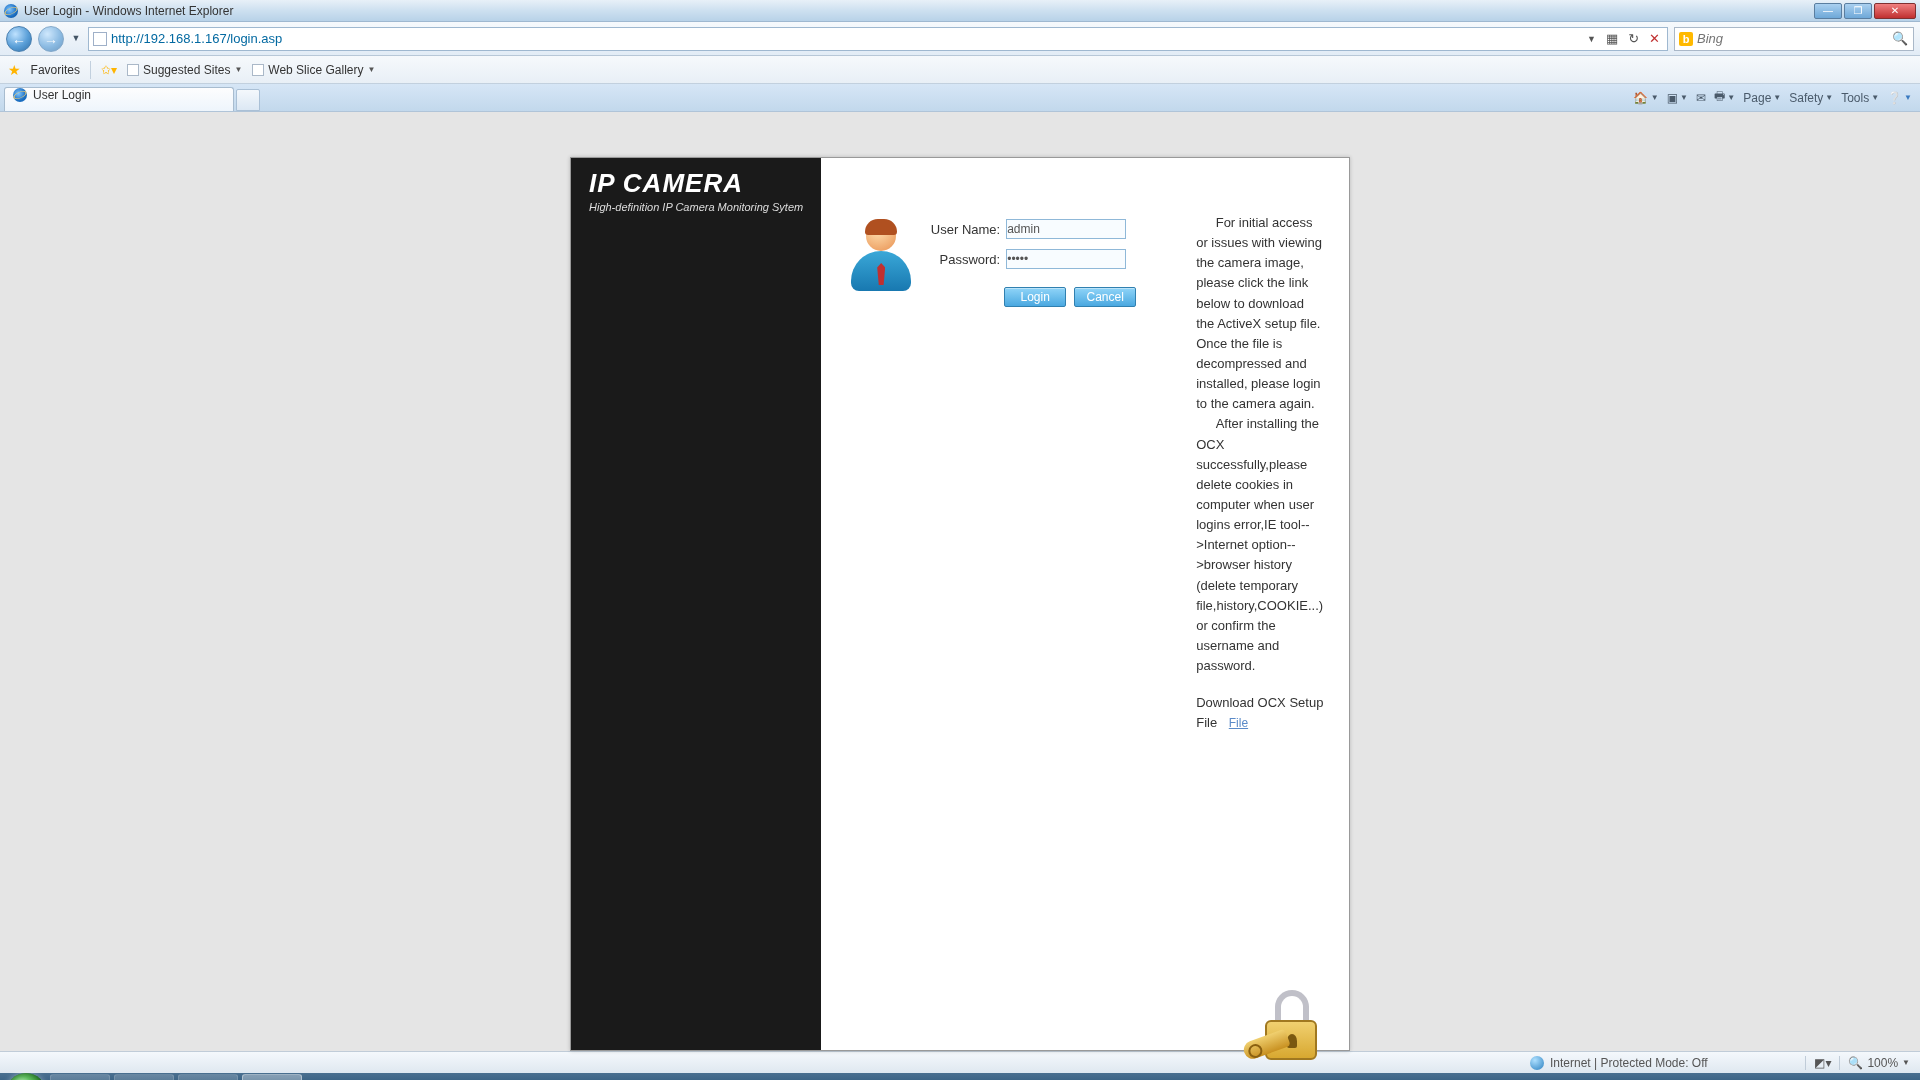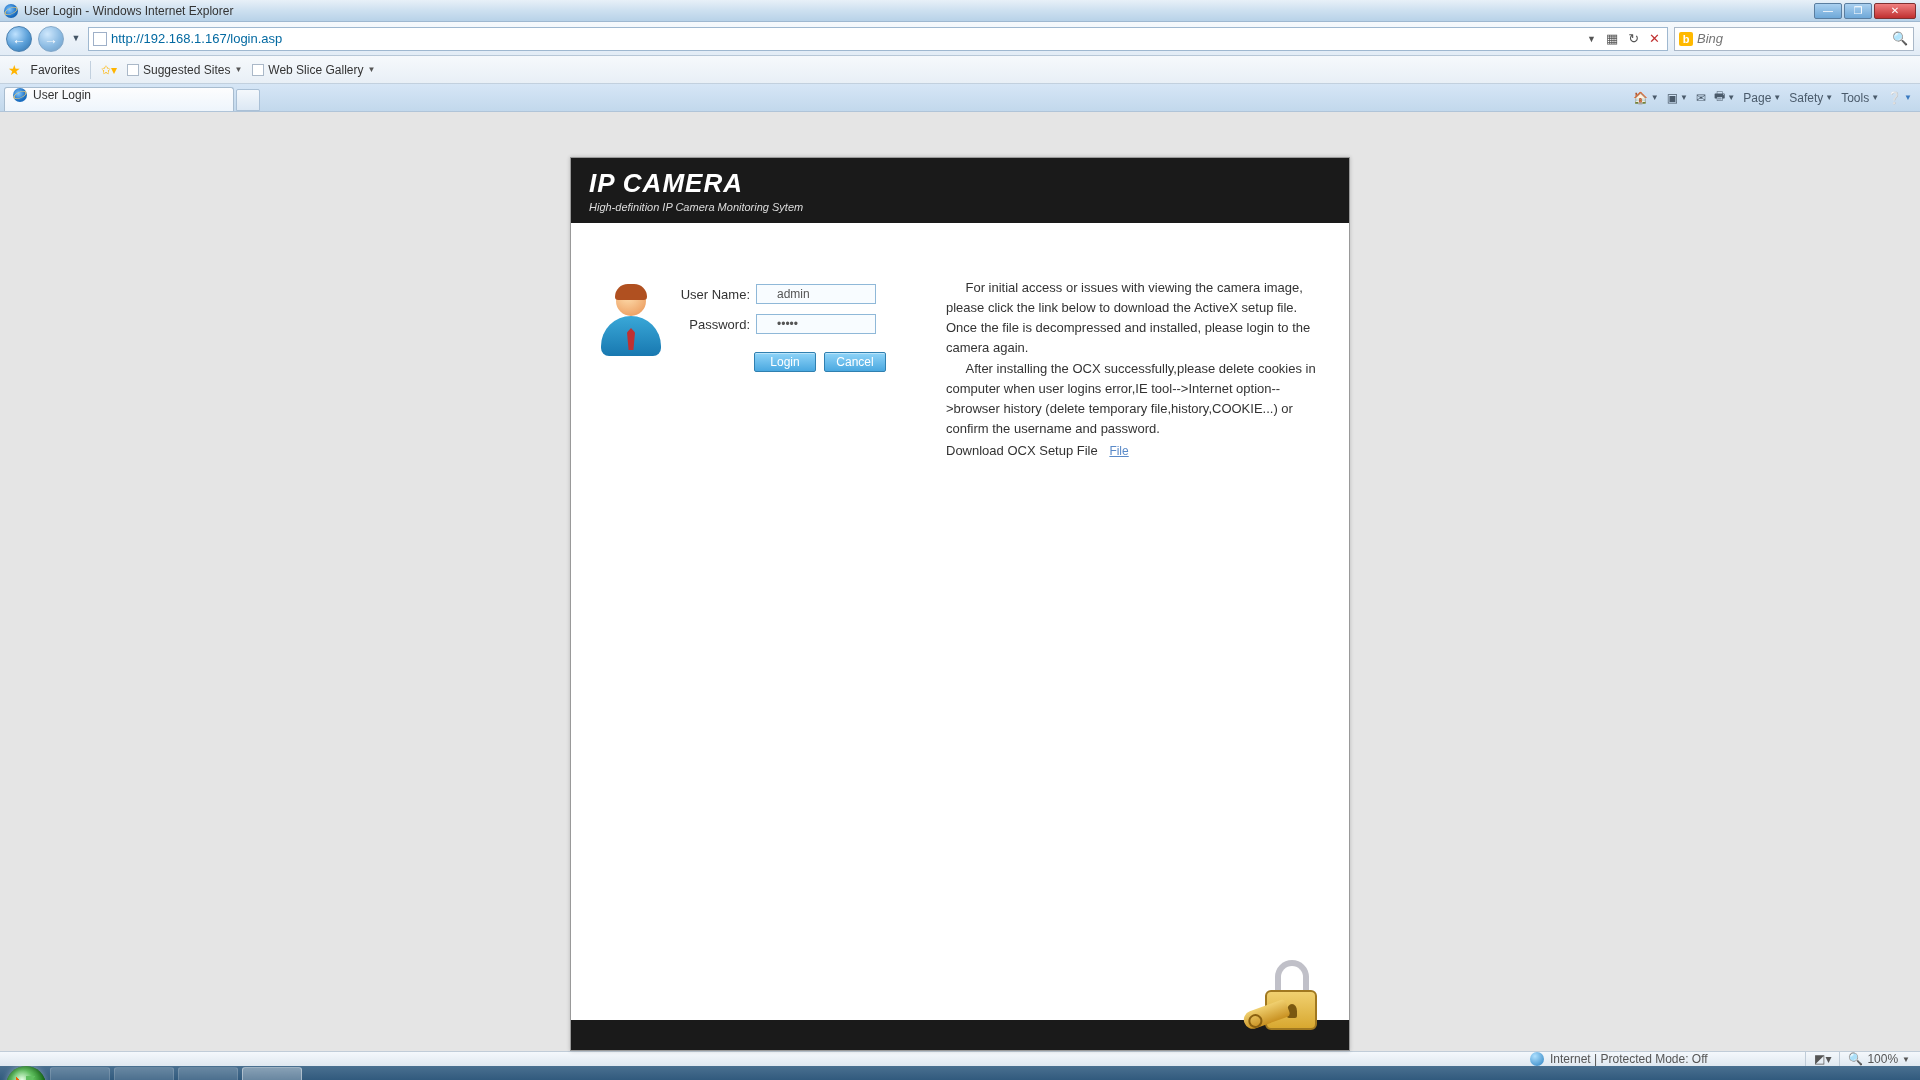--- a/index.html
+++ b/index.html
@@ -121,21 +121,21 @@
     display: flex;
     justify-content: center;
     padding-top: 45px;
   }
   .login-panel {
     width: 780px;
     background: #fff;
     border: 1px solid #999;
     box-shadow: 0 0 4px rgba(0,0,0,.2);
     display: flex;
-    flex-direction: column;
+    flex-direction: row;
   }
   .lp-header {
     background: #1a1a1a;
     color: #fff;
     padding: 10px 18px 10px 18px;
   }
   .lp-title { font-size: 26px; font-weight: bold; font-style: italic; letter-spacing: 1px; }
   .lp-sub { font-size: 11px; font-style: italic; color: #ddd; margin-top: 2px; }
   .lp-body {
     flex: 1;
@@ -171,57 +171,57 @@
   .avatar .tie {
     width: 8px; height: 22px; background:#c03030;
     position:absolute; bottom:6px; left:50%; transform:translateX(-50%);
     clip-path: polygon(50% 0, 100% 20%, 80% 100%, 20% 100%, 0 20%);
   }
   .login-form { flex:1; padding-top:6px; }
   .form-row { display:flex; align-items:center; margin-bottom:10px; }
   .form-row label { width: 90px; text-align:right; font-size:13px; color:#333; padding-right:6px;}
   .form-row input {
     width: 120px; height: 20px; border:1px solid #8fb8d8; background:#f8fcff;
-    padding:0 20px; font-size:12px; color:#555; outline:none;
+    padding:0 0; font-size:12px; color:#555; outline:none;
   }
   .btn-row { text-align:right; padding-right: 40px; margin-top:18px; display:flex; gap:8px; justify-content:flex-end;}
   .btn {
     width: 62px; height: 20px;
     background: linear-gradient(#8fd4f8, #4aa8e0);
     border:1px solid #3080b0;
     color:#fff; font-size:12px; border-radius:2px;
     cursor:pointer;
     box-shadow: inset 0 1px 0 rgba(255,255,255,.4);
   }
   .lp-right {
     flex: 1;
     font-size: 13px;
     color: #333;
     line-height: 1.55;
   }
   .lp-right p { margin-bottom: 0; }
   .lp-right .indent { text-indent: 1.5em; }
-  .dl-line { margin-top:2px; }
+  .dl-line { margin-top:17px; }
   .dl-line a { color:#5a8ac8; text-decoration:underline; margin-left:8px; font-size:12px;}
   .lock-icon {
     position:absolute; bottom:-12px; right:26px;
     width: 80px; height: 66px;
   }
   .lock-body { width:52px; height:40px; background:linear-gradient(#f0d070,#d8a830); border:2px solid #a07820; border-radius:6px; position:absolute; bottom:2px; right:6px;}
   .lock-shackle { width:34px; height:34px; border:6px solid #c0c0c8; border-bottom:none; border-radius:20px 20px 0 0; position:absolute; top:-6px; right:14px;}
   .lock-keyhole { width:10px; height:14px; background:#7a5810; border-radius:50% 50% 2px 2px; position:absolute; bottom:14px; right:26px;}
   .lock-key { position:absolute; bottom:8px; left:0; width:46px; height:18px; background:linear-gradient(#f0d070,#c89020); border-radius:9px 4px 4px 9px; transform:rotate(-20deg);}
   .lock-key:after{content:"";position:absolute;left:4px;top:4px;width:10px;height:10px;border:2px solid #8a6010;border-radius:50%;}
   .lp-footer {
     height: 30px; background: #1a1a1a;
   }
 
   
   .statusbar {
-    height: 15px;
+    height: 22px;
     background: linear-gradient(#f4f8fc, #dfe8f0);
     border-top: 1px solid #c0ccd8;
     display:flex; align-items:center; justify-content:flex-end; padding:0 10px; gap:8px;
     font-size:12px; color:#555;
   }
   .statusbar .globeseg { display:flex; align-items:center; gap:6px; margin-right:auto; margin-left: 1520px;}
   .statusbar .globe { width:14px; height:14px; border-radius:50%; background:radial-gradient(circle at 35% 30%, #aee0ff, #2a80c0);}
   .statusbar .sep { width:1px; height:14px; background:#c0ccd8;}
   .statusbar .zoom { display:flex; align-items:center; gap:4px;}
 

